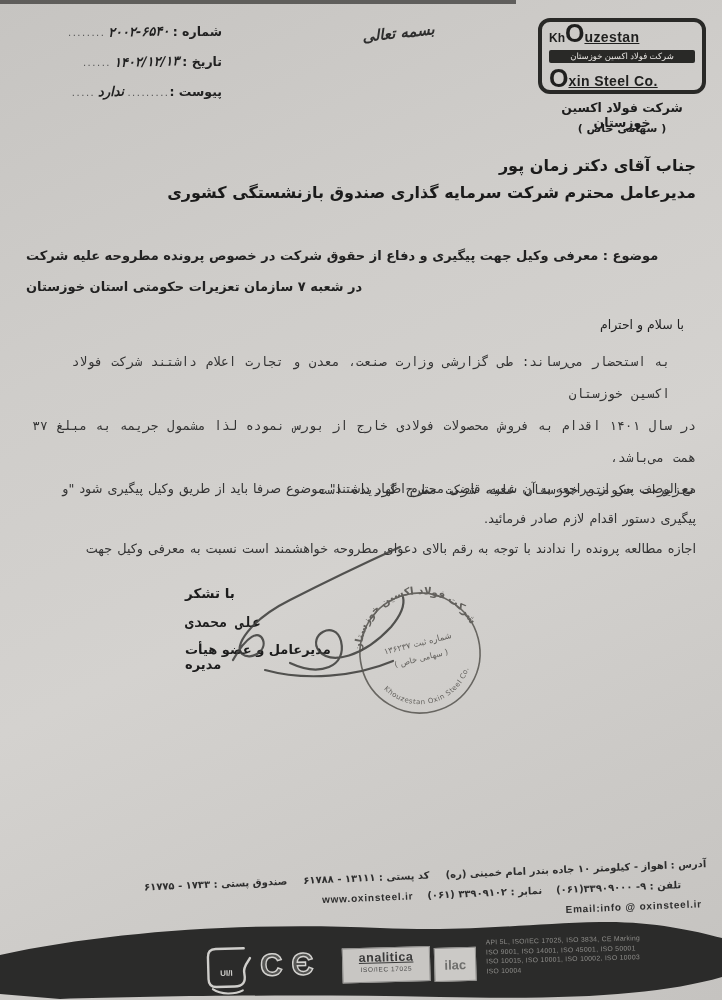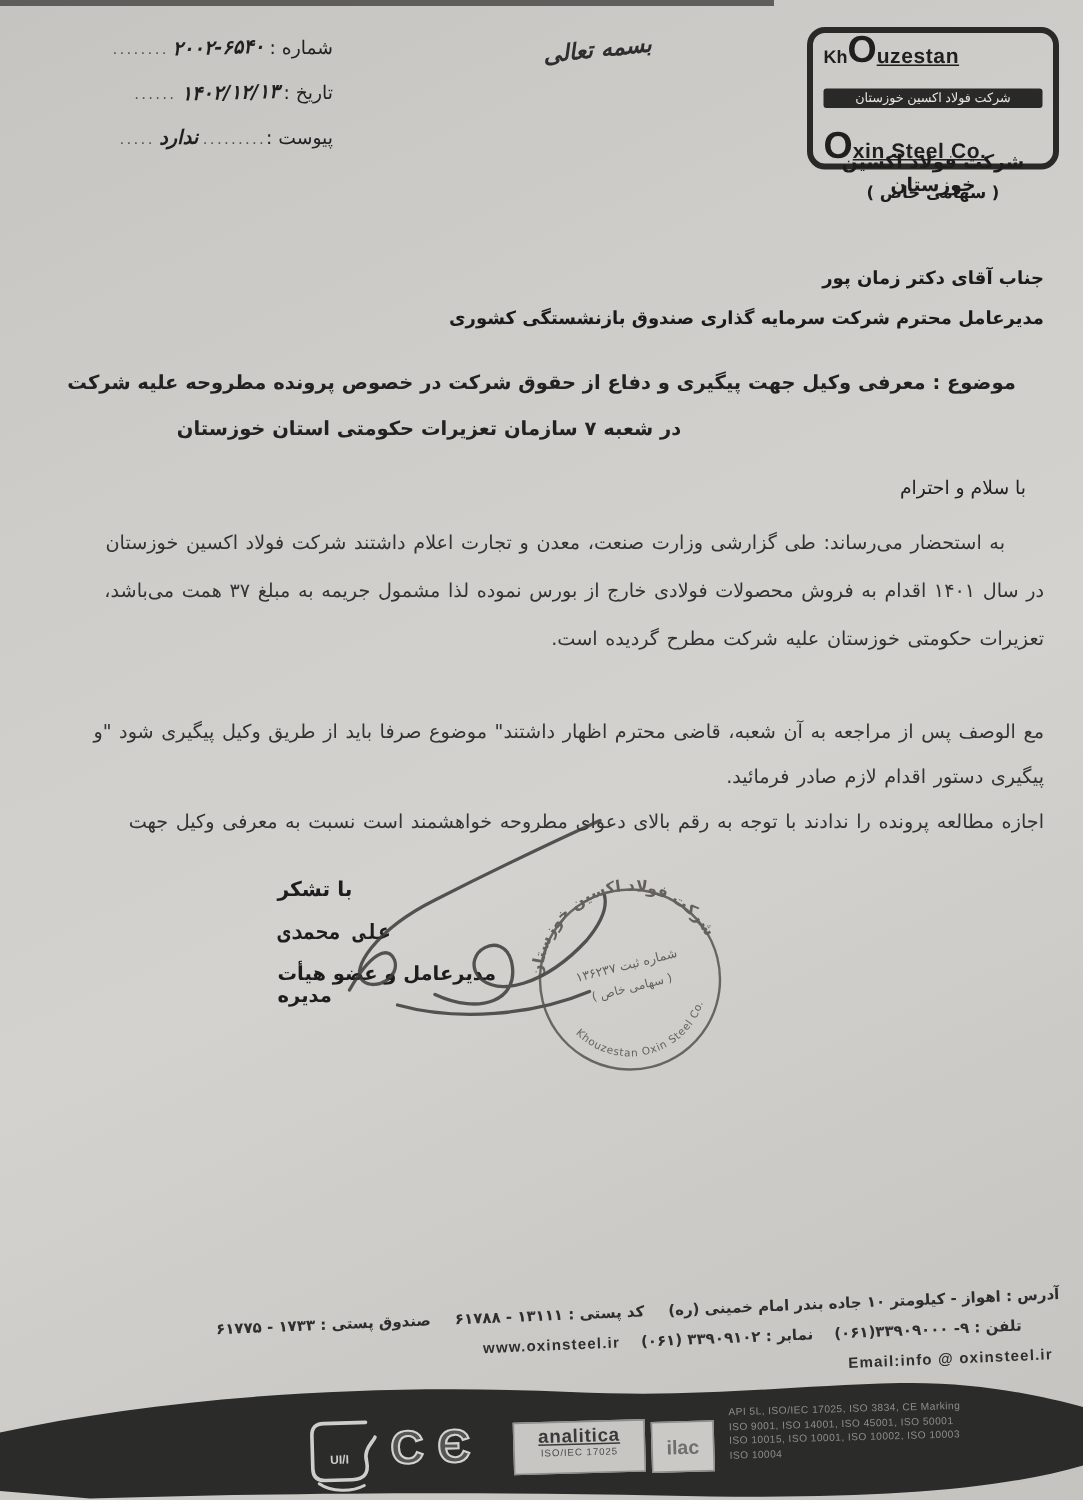--- a/index.html
+++ b/index.html
@@ -6,44 +6,44 @@
   .page{
     position:relative;width:722px;height:1000px;overflow:hidden;
     background:linear-gradient(155deg,#c6c4c1 0%,#cfcdca 30%,#d4d2cf 55%,#cbc9c6 80%,#c5c3c0 100%);
     font-family:"DejaVu Sans",sans-serif;color:#2b2b2b;
   }
   .top-strip{position:absolute;top:0;left:0;width:516px;height:4px;background:#4c4b49;opacity:.85;}
 
   
   .hfields{position:absolute;top:24px;left:22px;width:200px;direction:rtl;}
   .hrow{display:flex;align-items:baseline;height:30px;white-space:nowrap;}
-  .flabel{font-weight:normal;font-size:12.5px;color:#222;}
+  .flabel{font-weight:bold;font-size:12.5px;color:#222;}
   .fval{font-style:italic;font-weight:bold;font-size:13px;letter-spacing:.5px;color:#1f1f1f;margin:0 3px;transform:rotate(-1.5deg);}
   .fdots{font-size:10px;letter-spacing:1.5px;color:#555;}
 
   .bismillah{position:absolute;top:24px;left:362px;font-size:15px;font-weight:bold;font-style:italic;transform:rotate(-6deg);color:#2e2e2e;}
 
   
-  .logo-box{position:absolute;top:18px;right:16px;width:168px;height:95px;border:4px solid #292927;border-radius:12px;box-sizing:border-box;
+  .logo-box{position:absolute;top:18px;right:16px;width:168px;height:76px;border:4px solid #292927;border-radius:12px;box-sizing:border-box;
     padding:2px 7px;display:flex;flex-direction:column;justify-content:space-between;font-family:"Liberation Sans",sans-serif;color:#1f1f1e;}
   .lrow{display:flex;align-items:flex-end;line-height:1;}
   .kh{font-size:12px;font-weight:bold;}
   .bigO{font-size:25px;font-weight:bold;line-height:.78;}
   .lrest{font-size:14px;font-weight:bold;letter-spacing:.4px;text-decoration:underline;}
   .lband{background:#292927;color:#e6e4e1;font-size:8.5px;line-height:13px;text-align:center;border-radius:2px;direction:rtl;}
   .company-fa{position:absolute;top:100px;right:18px;width:164px;text-align:center;font-weight:bold;font-size:12.5px;direction:rtl;color:#1d1d1d;}
   .company-type{position:absolute;top:122px;right:18px;width:164px;text-align:center;font-weight:bold;font-size:11px;direction:rtl;color:#1d1d1d;}
 
-  .recipient{position:absolute;top:152px;right:26px;direction:rtl;text-align:right;font-weight:bold;font-size:12px;line-height:27px;color:#1b1b1b;margin-top:20px;}
-  .subject{position:absolute;top:240px;right:26px;left:26px;direction:rtl;text-align:center;font-weight:bold;font-size:13px;line-height:31px;color:#222;}
+  .recipient{position:absolute;top:152px;right:26px;direction:rtl;text-align:right;font-weight:bold;font-size:16px;line-height:27px;color:#1b1b1b;}
+  .subject{position:absolute;top:240px;right:26px;left:26px;direction:rtl;text-align:left;font-weight:bold;font-size:13px;line-height:31px;color:#222;}
   .subj2{padding-right:150px;}
   .salutation{position:absolute;top:317px;right:38px;direction:rtl;font-weight:normal;font-size:12.5px;color:#222;}
 
   .para{position:absolute;right:26px;left:26px;direction:rtl;text-align:right;font-size:12.8px;color:#333;word-spacing:1px;}
-  .p1{top:347px;line-height:32px;}
+  .p1{top:347px;line-height:32px;font-family:Liberation Mono, monospace;}
   .p2{top:474px;line-height:30px;}
   .indent{padding-right:26px;}
 
   
   .sig{position:absolute;top:585px;left:185px;width:165px;text-align:left;direction:rtl;font-weight:bold;color:#1d1d1d;}
   .sig-thanks{font-size:13.5px;height:29px;}
   .sig-name{font-size:14px;height:28px;font-family:Liberation Mono, monospace;}
   .sig-title{font-size:13px;}
   .scrawl{position:absolute;left:195px;top:535px;width:240px;height:150px;}
   .stamp{position:absolute;left:350px;top:583px;width:140px;height:140px;transform:rotate(-14deg);opacity:.85;}

